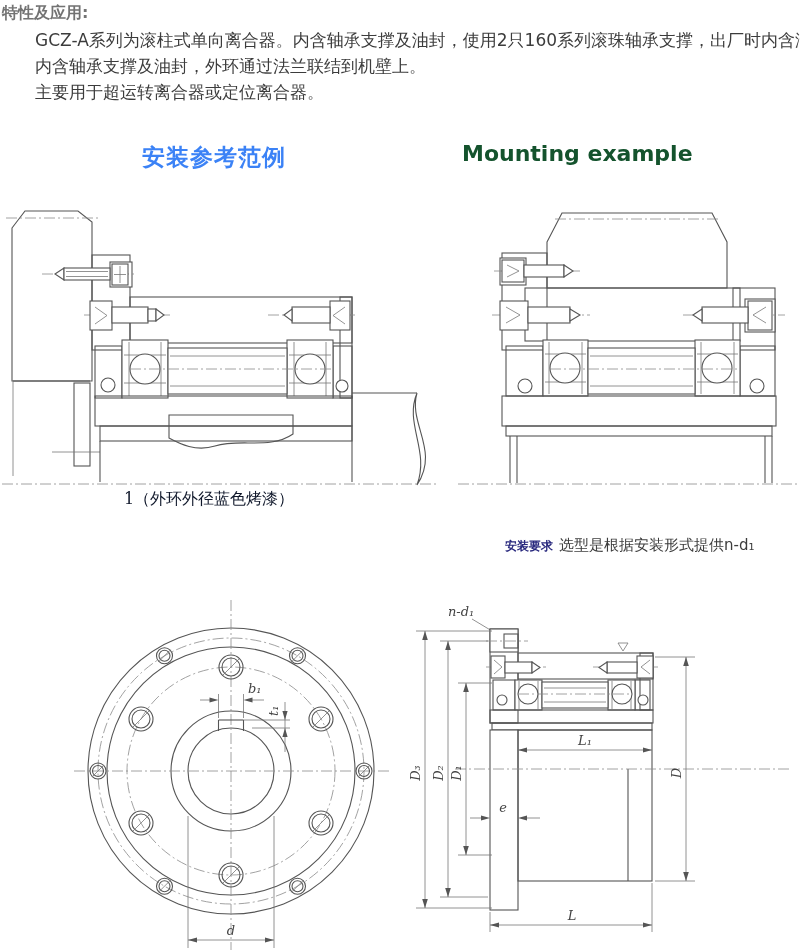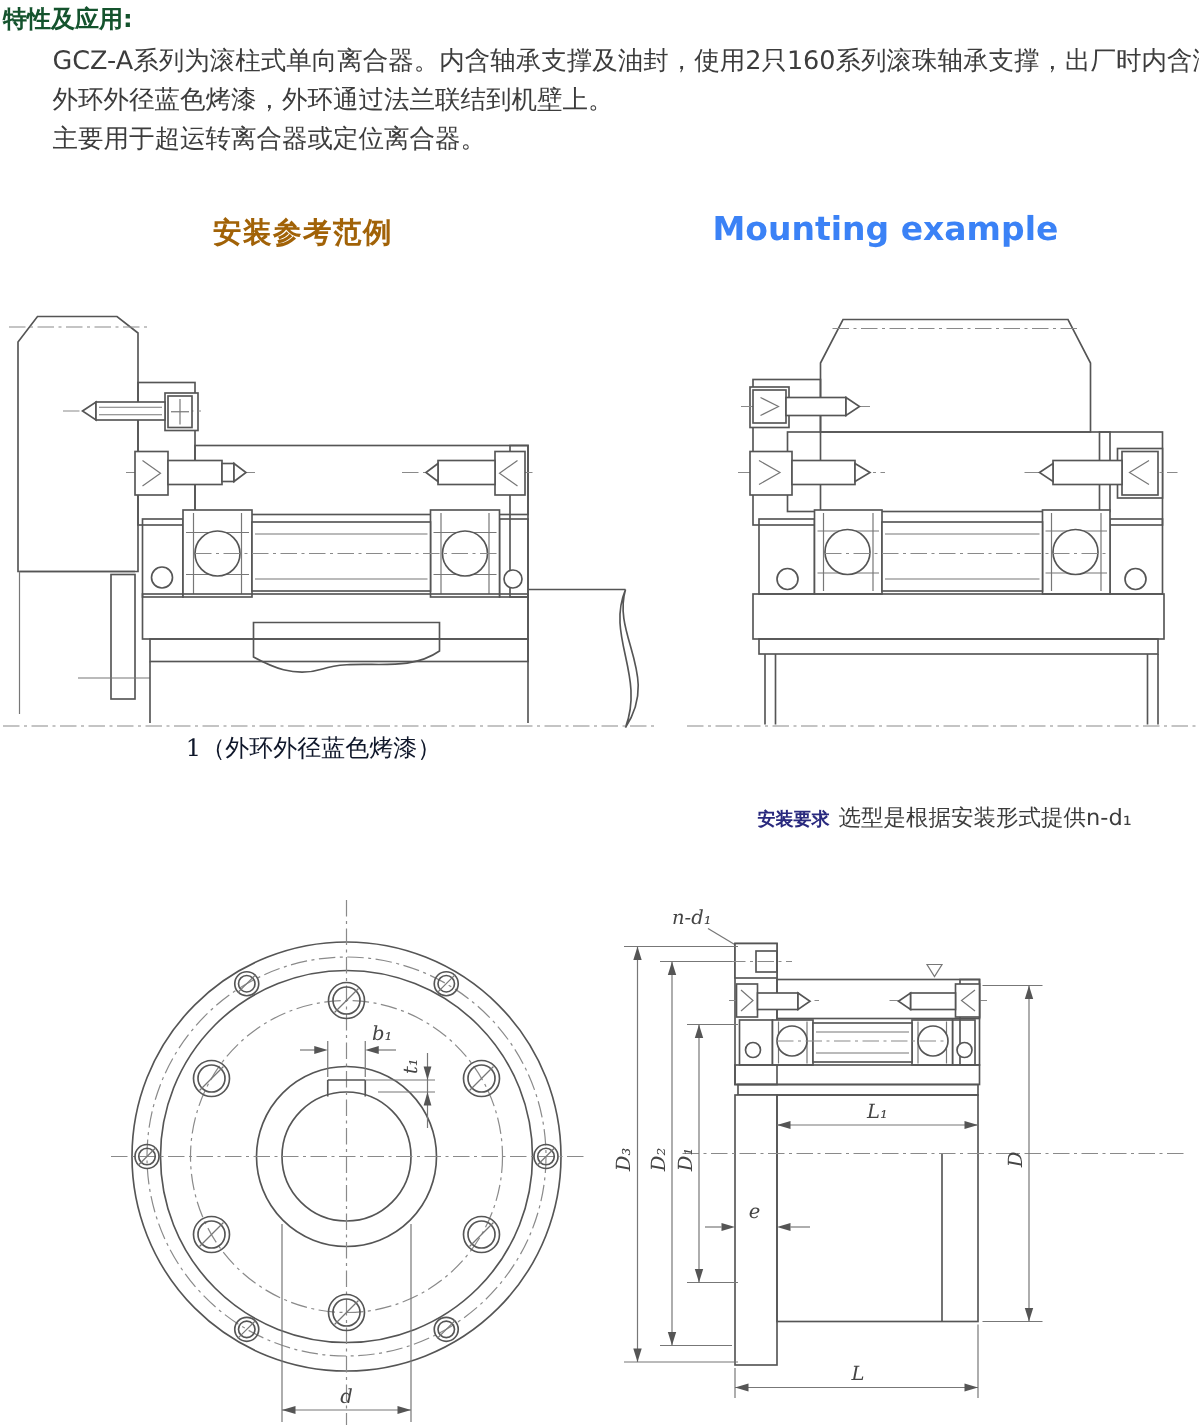--- a/index.html
+++ b/index.html
@@ -1,23 +1,23 @@
 <!DOCTYPE html>
 <html><head>
 <meta charset="utf-8">
 <style>
   html,body{margin:0;padding:0;background:#fff;}
   .doc{position:relative;width:800px;height:952px;background:#fff;overflow:hidden;
        font-family:"DejaVu Sans",sans-serif;}
   .abs{position:absolute;}
-  .title{left:2px;top:3px;font-size:16px;font-weight:bold;color:#14532d;}
+  .title{left:2px;top:3px;font-size:16px;font-weight:bold;color:#737373;}
   .para{left:35px;font-size:17px;color:#3c3c3c;white-space:nowrap;letter-spacing:0px;}
   .p1{top:29px;}.p2{top:55px;}.p3{top:81px;text-align:right;}
-  .h-cn{left:142px;top:142px;font-size:19px;font-weight:bold;color:#a16207;letter-spacing:1px;font-family:Liberation Serif, serif;}
-  .h-en{left:475px;top:141px;font-size:22px;font-weight:bold;color:#3b82f6;}
+  .h-cn{left:142px;top:142px;font-size:23px;font-weight:bold;color:#3b82f6;letter-spacing:1px;font-family:Liberation Serif, serif;}
+  .h-en{left:462px;top:141px;font-size:22px;font-weight:bold;color:#14532d;}
   .cap{font-family:"DejaVu Serif",serif;font-size:16px;color:#0f172a;text-align:center;}
   .cap1{left:104px;top:489px;width:210px;}
   .cap2{left:545px;top:489px;width:225px;}
   .note{left:505px;top:536px;font-size:15px;color:#3c3c3c;white-space:nowrap;}
   .note b{font-size:12px;color:#29297e;margin-right:6px;}
   svg{position:absolute;overflow:visible;}
   .ol{stroke:#555;stroke-width:1.1;fill:none;}
   .olw{stroke:#555;stroke-width:1.1;fill:#fff;}
   .thin{stroke:#777;stroke-width:0.8;fill:none;}
   .cl{stroke:#8a8a8a;stroke-width:0.8;fill:none;stroke-dasharray:11 3 2 3;}
@@ -38,21 +38,21 @@
         <line x1="3" y1="0" x2="3" y2="6" stroke="#9a9a9a" stroke-width="0.8"></line>
       </pattern>
       <pattern id="hx" patternUnits="userSpaceOnUse" width="7" height="7">
         <path d="M0 0 L7 7 M7 0 L0 7" stroke="#aaa" stroke-width="0.7"></path>
       </pattern>
     </defs>
   </svg>
 
   <div class="abs title">特性及应用:</div>
   <div class="abs para p1">GCZ-A系列为滚柱式单向离合器。内含轴承支撑及油封，使用2只160系列滚珠轴承支撑，出厂时内含润滑油。</div>
-  <div class="abs para p2">外环外径蓝色烤漆，外环通过法兰联结到机壁上。</div>
+  <div class="abs para p2">内含轴承支撑及油封，外环通过法兰联结到机壁上。</div>
   <div class="abs para p3">主要用于超运转离合器或定位离合器。</div>
 
   <div class="abs h-cn">安装参考范例</div>
   <div class="abs h-en">Mounting example</div>
 
   <svg style="left:0;top:198px" width="440" height="290" viewBox="0 0 440 290">
 
     <g>
       <polygon points="12,30 25,13 78,13 92,24 92,57 92,183 12,183" fill="url(#ha)" class="ol"></polygon>
       <line x1="6" y1="20" x2="98" y2="20" class="cl"></line>

